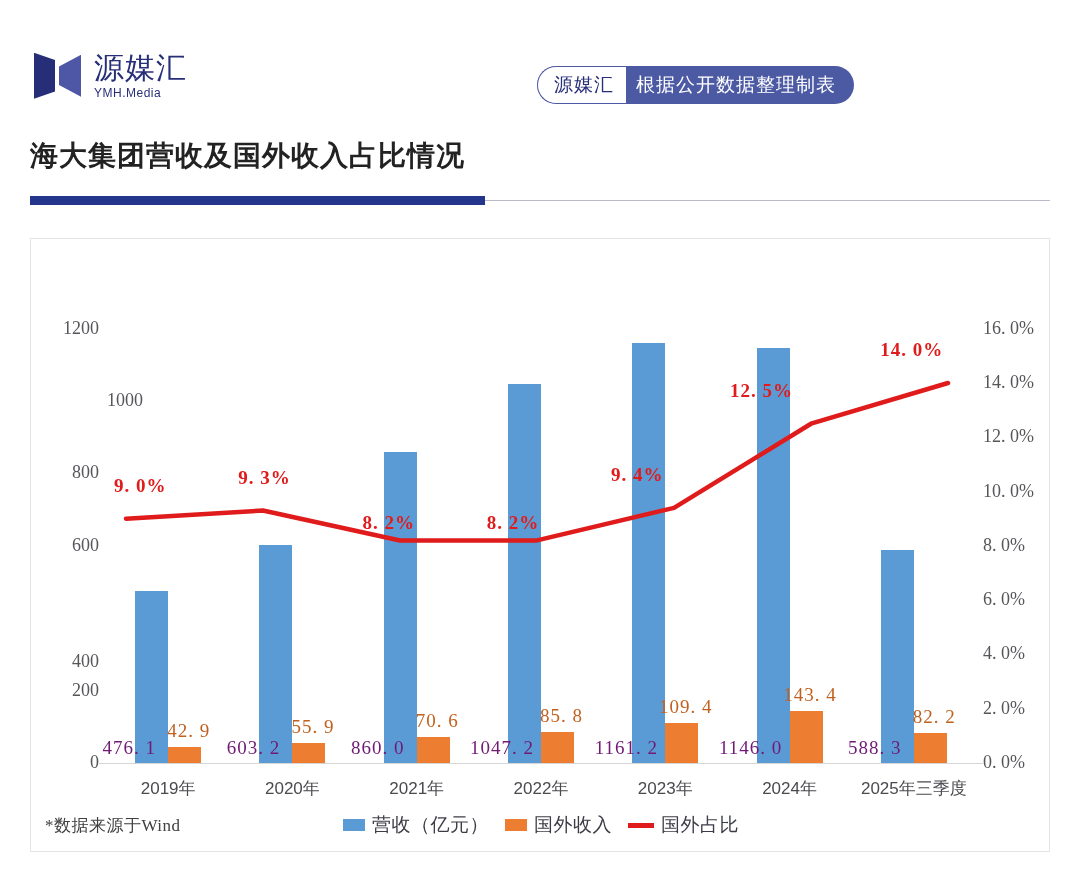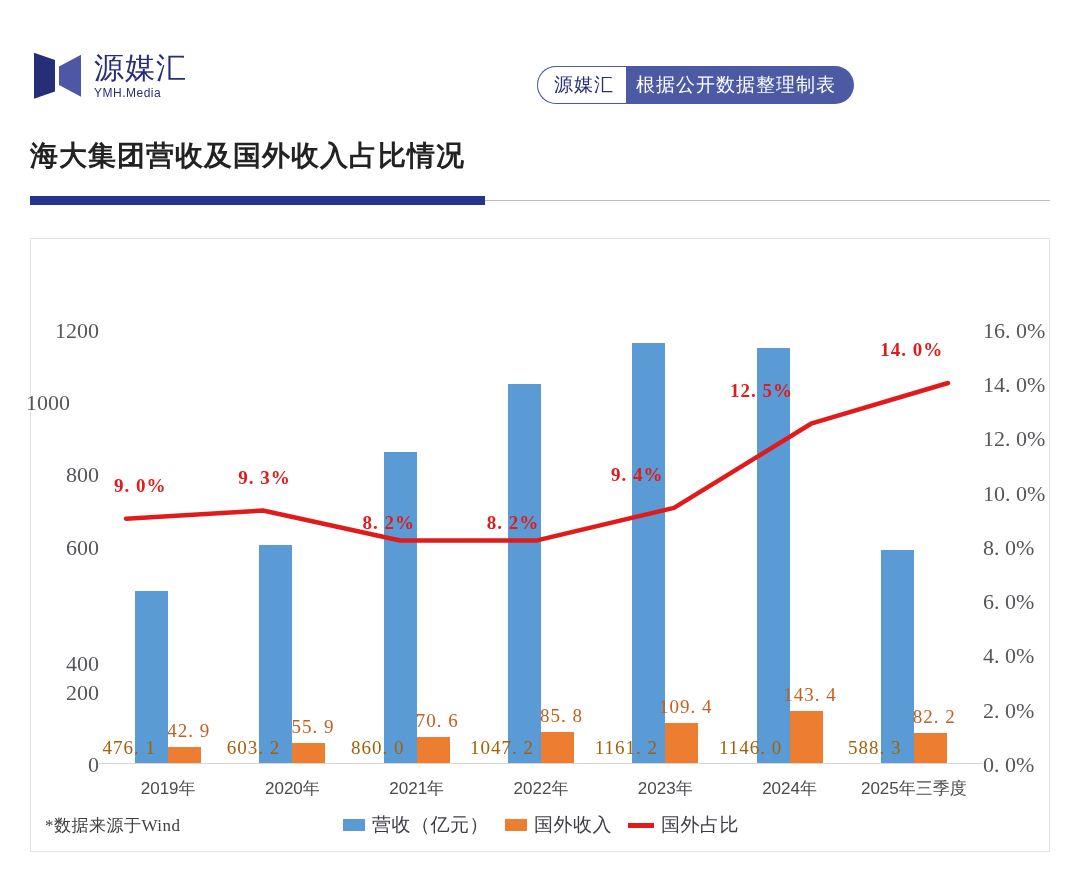--- a/index.html
+++ b/index.html
@@ -149,21 +149,21 @@
   }
 
   .plot {
     position: absolute;
     left: 0; top: 0;
     width: 1020px;
     height: 614px;
   }
   .axis-label {
     position: absolute;
-    font-size: 22px;
+    font-size: 18px;
     color: #55565a;
     font-family: "Liberation Serif", "DejaVu Serif", serif;
     white-space: nowrap;
   }
   .axis-label.left {
     text-align: right;
   }
   .axis-label.right {
     text-align: left;
   }
@@ -189,21 +189,21 @@
   .bar.overseas { background: #ed7d31; }
 
   .bar-value {
     position: absolute;
     font-size: 19px;
     white-space: nowrap;
     font-family: "Liberation Serif", "DejaVu Serif", serif;
     letter-spacing: 1px;
   }
   .bar-value.revenue {
-    color: #a16207;
+    color: #701a75;
     transform: translateX(-50%);
   }
   .bar-value.overseas {
     color: #c2611f;
     transform: translateX(-50%);
   }
   .line-value {
     position: absolute;
     font-size: 19px;
     font-weight: bold;
@@ -291,21 +291,21 @@
   <div class="rule-thin"></div>
 </div>
 
 <div class="chart-card">
   <div class="plot" id="plot">
       <div class="axis-label left" style="right: 952px; top: 513px;">0</div>
       <div class="axis-label left" style="right: 952px; top: 440.619px;">200</div>
       <div class="axis-label left" style="right: 952px; top: 368.238px; margin-top: 44px;">400</div>
       <div class="axis-label left" style="right: 952px; top: 295.857px;">600</div>
       <div class="axis-label left" style="right: 952px; top: 223.476px;">800</div>
-      <div class="axis-label left" style="right: 981px; top: 151.095px;">1000</div>
+      <div class="axis-label left" style="right: 908px; top: 151.095px;">1000</div>
       <div class="axis-label left" style="right: 952px; top: 78.7143px;">1200</div>
       <div class="axis-label right" style="left: 952px; top: 513px;">0. 0%</div>
       <div class="axis-label right" style="left: 952px; top: 458.714px;">2. 0%</div>
       <div class="axis-label right" style="left: 952px; top: 404.429px;">4. 0%</div>
       <div class="axis-label right" style="left: 952px; top: 350.143px;">6. 0%</div>
       <div class="axis-label right" style="left: 952px; top: 295.857px;">8. 0%</div>
       <div class="axis-label right" style="left: 952px; top: 241.571px;">10. 0%</div>
       <div class="axis-label right" style="left: 952px; top: 187.286px;">12. 0%</div>
       <div class="axis-label right" style="left: 952px; top: 133px;">14. 0%</div>
       <div class="axis-label right" style="left: 952px; top: 78.7143px;">16. 0%</div>

